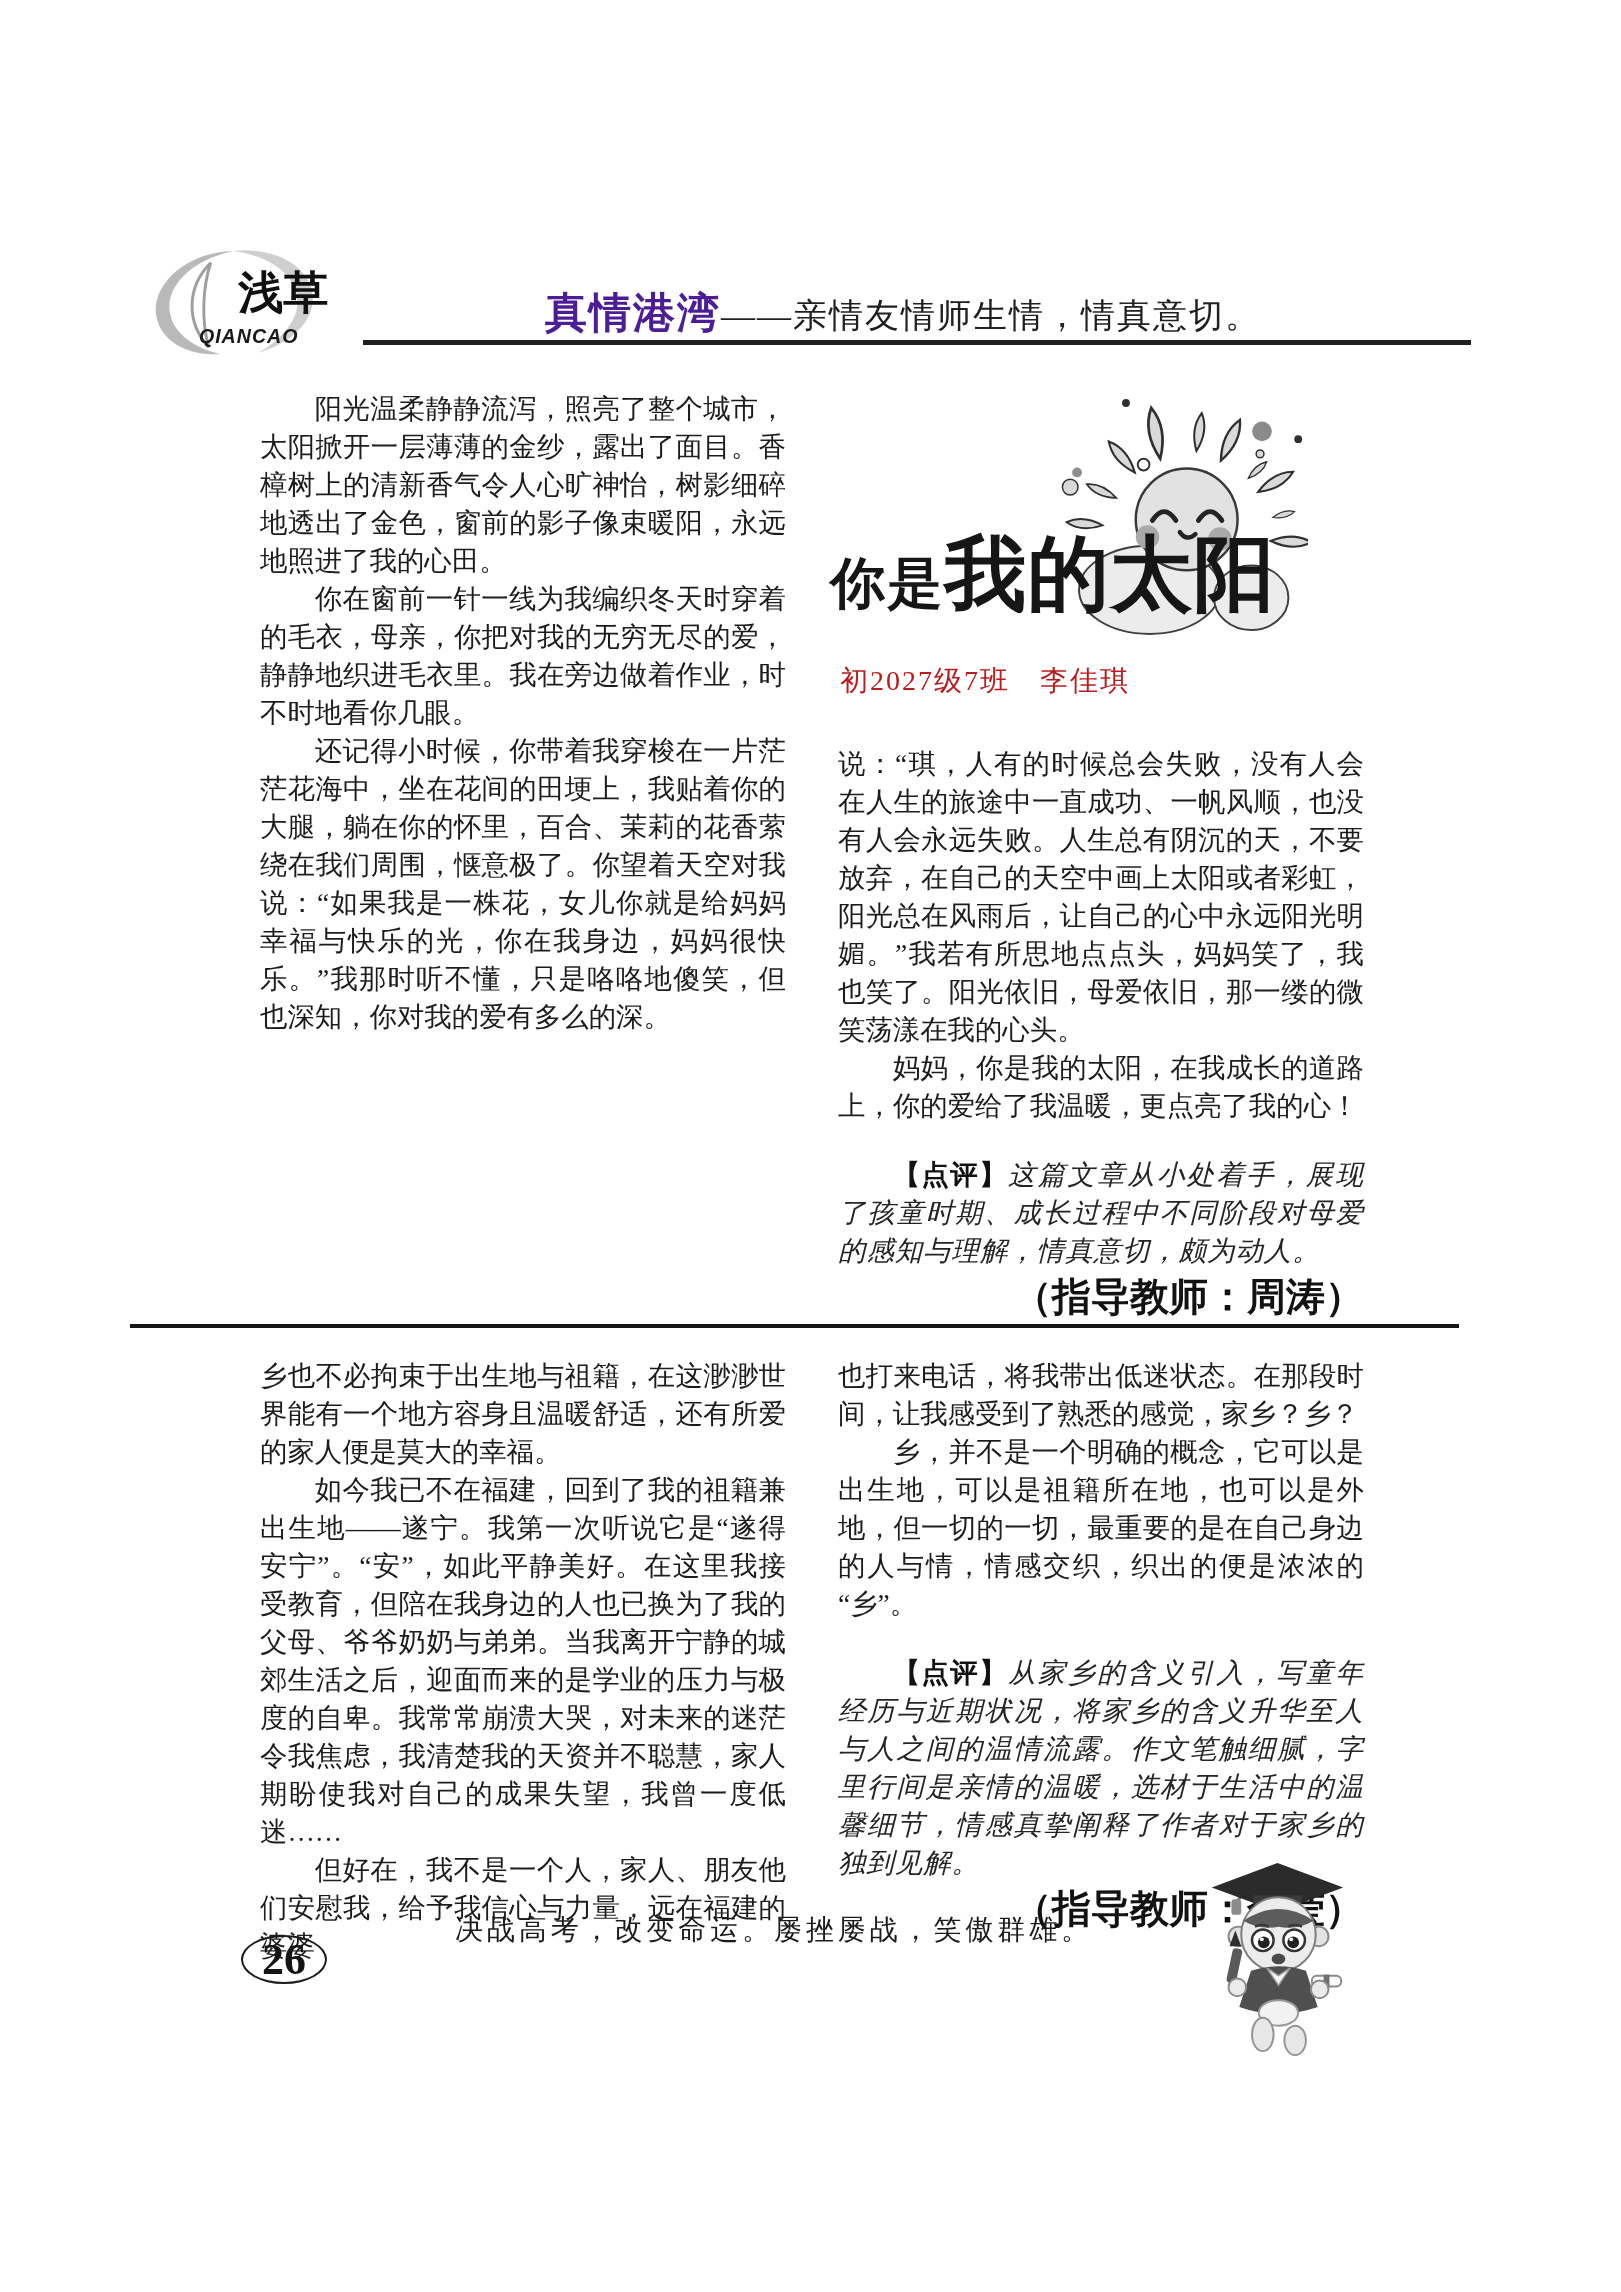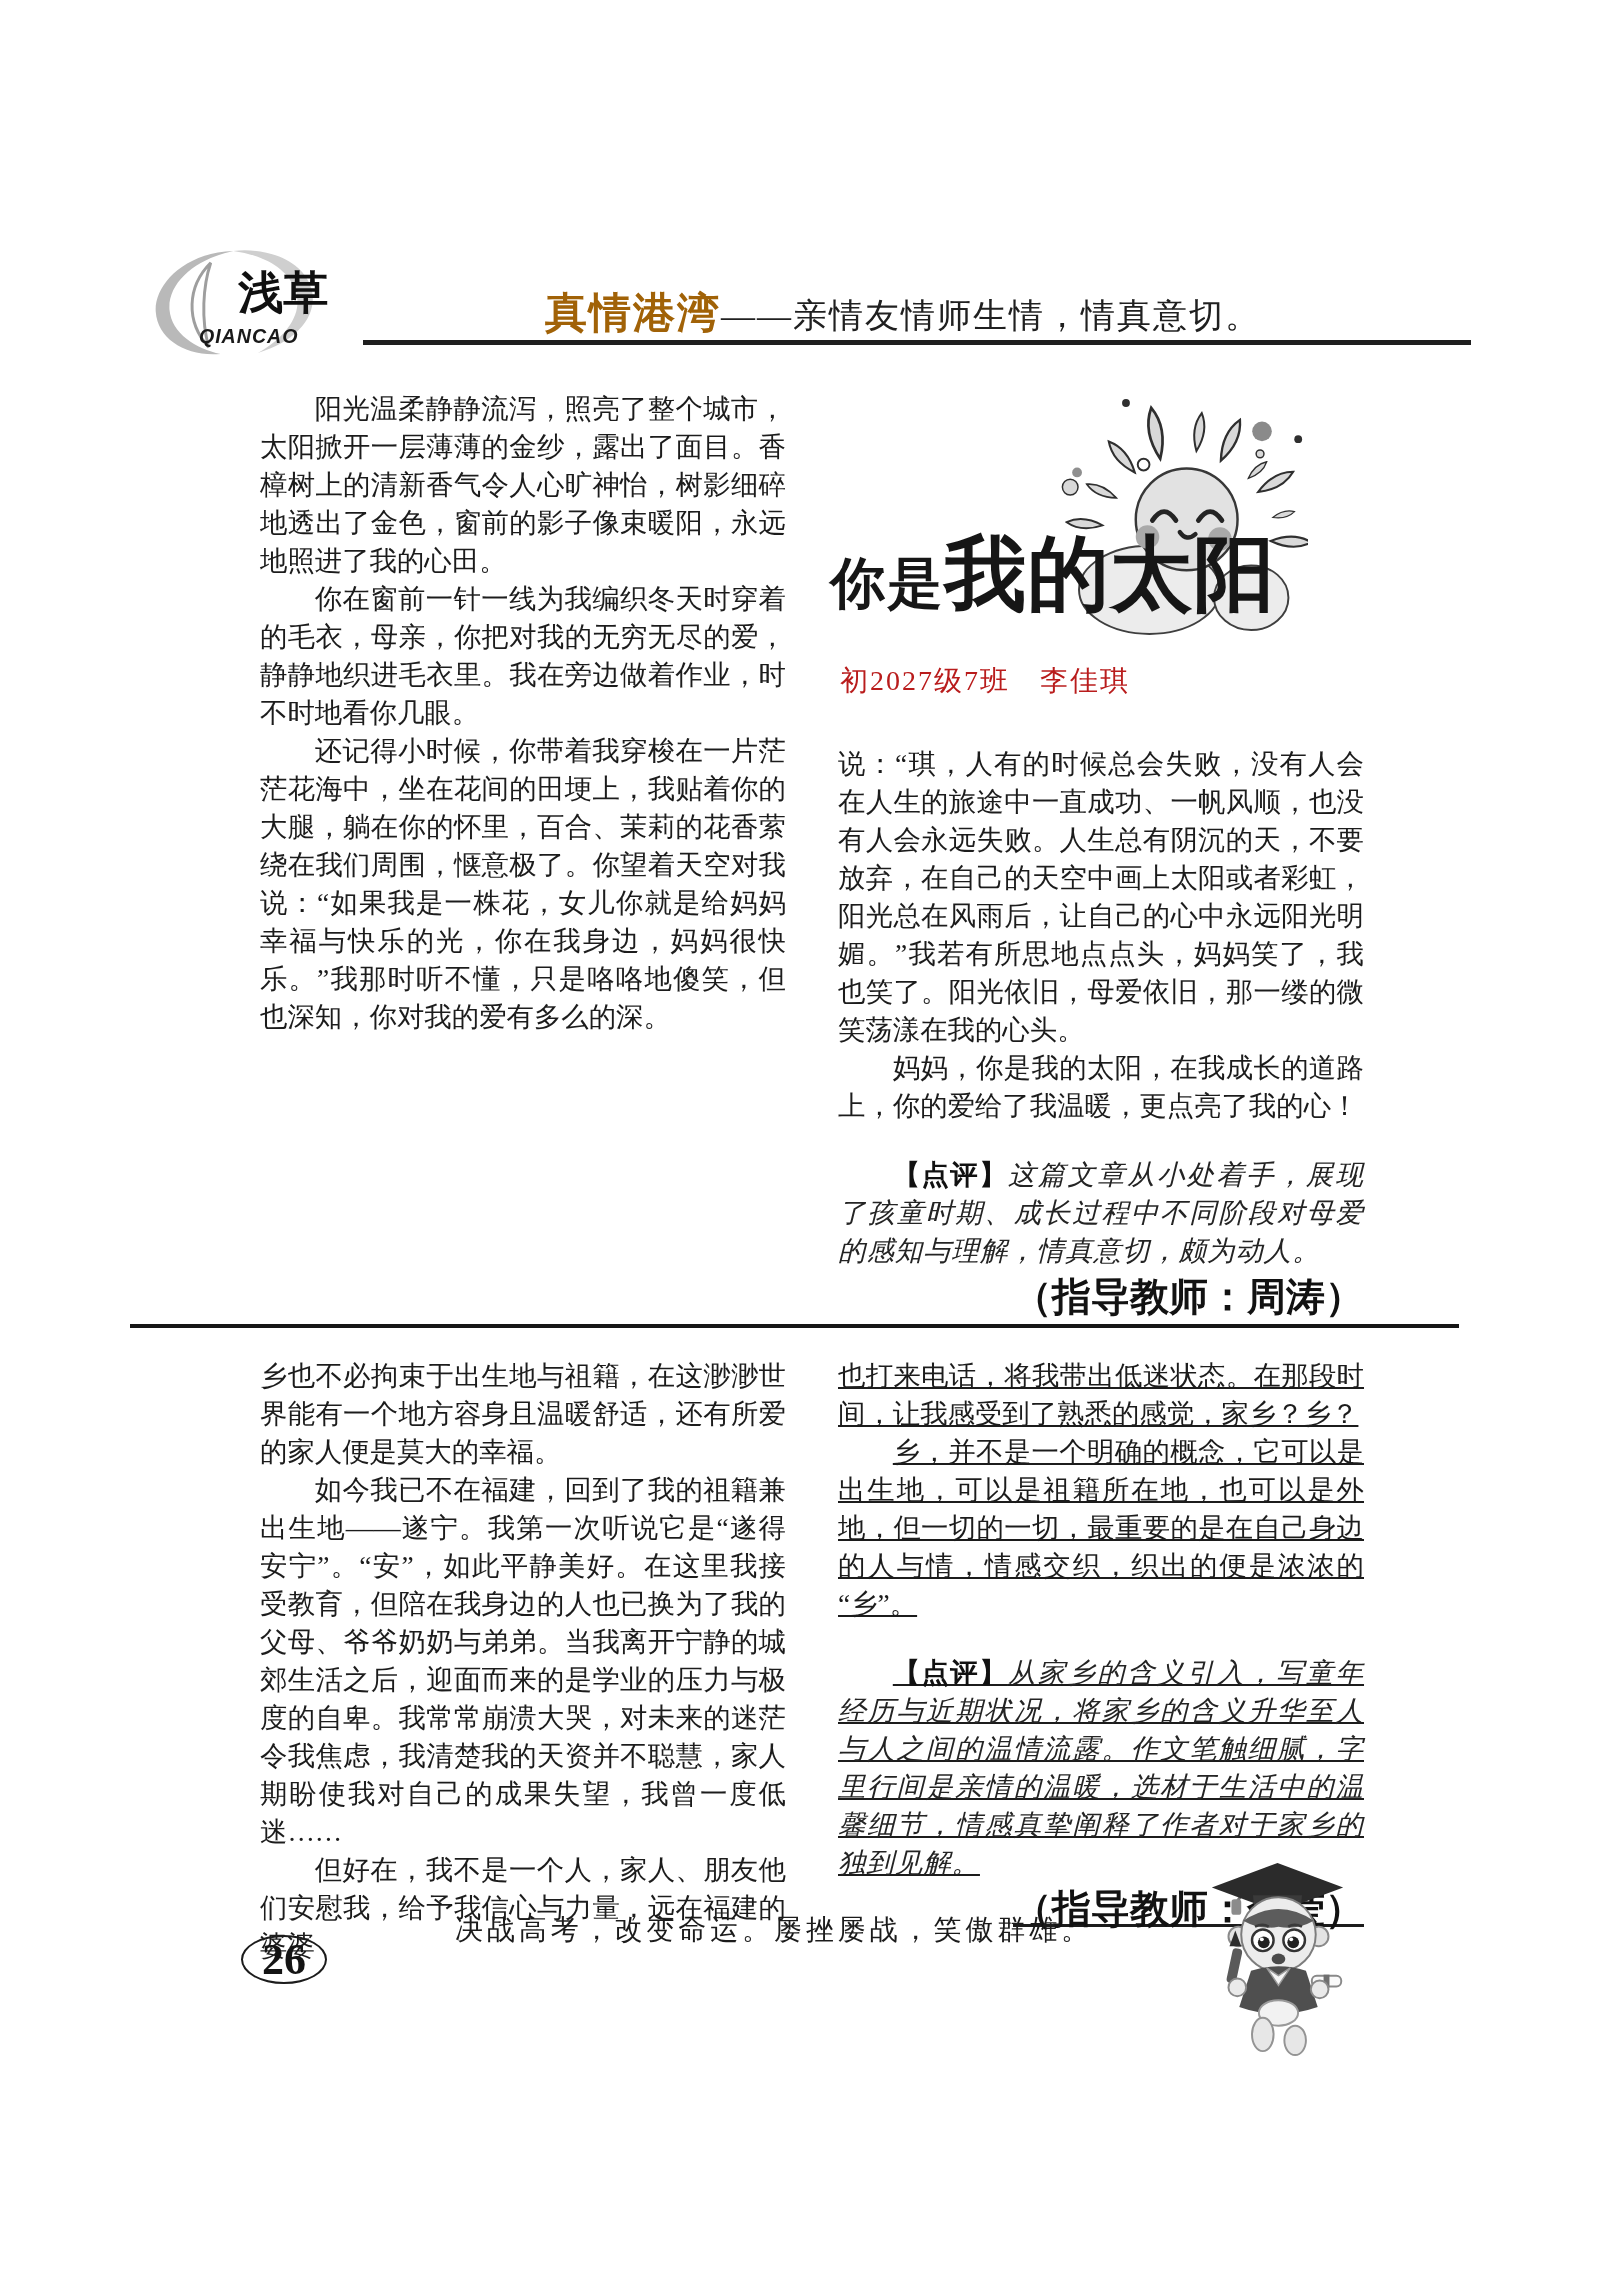--- a/index.html
+++ b/index.html
@@ -3,21 +3,21 @@
 <meta charset="utf-8">
 <style>
   html,body{margin:0;padding:0;background:#ffffff;}
   .page{
     position:relative;width:1621px;height:2293px;background:#fff;overflow:hidden;
     font-family:"Liberation Serif","DejaVu Serif",serif;color:#1d1d1d;border-radius:28px;
   }
   
   .logo{position:absolute;left:142px;top:243px;width:216px;height:120px;}
   .section-head{position:absolute;left:545px;top:285px;display:flex;align-items:baseline;white-space:nowrap;}
-  .section-title{font-family:"Liberation Sans","DejaVu Sans",sans-serif;font-weight:900;font-size:42px;letter-spacing:2px;color:#a16207;}
+  .section-title{font-family:"Liberation Sans","DejaVu Sans",sans-serif;font-weight:900;font-size:42px;letter-spacing:2px;color:#4c1d95;}
   .section-tagline{font-size:34px;letter-spacing:2px;color:#202020;}
   .header-rule{position:absolute;left:363px;top:340px;width:1108px;height:4.9px;background:#1f1f1f;}
   .mid-rule{position:absolute;left:130px;top:1324px;width:1329px;height:3.9px;background:#161616;}
   
   .col{position:absolute;width:526px;font-size:27.4px;line-height:38px;text-align:justify;color:#1c1c1c;}
   .col p{margin:0;}
   .para{text-indent:2em;}
   .para.noindent{text-indent:0;}
   
   .art-head{position:relative;height:355px;}
@@ -114,21 +114,21 @@
   </div>
 
   <div class="mid-rule"></div>
 
   <div class="col" style="left:260px;top:1357px;">
       <p class="para noindent">乡也不必拘束于出生地与祖籍，在这渺渺世界能有一个地方容身且温暖舒适，还有所爱的家人便是莫大的幸福。</p>
       <p class="para">如今我已不在福建，回到了我的祖籍兼出生地——遂宁。我第一次听说它是“遂得安宁”。“安”，如此平静美好。在这里我接受教育，但陪在我身边的人也已换为了我的父母、爷爷奶奶与弟弟。当我离开宁静的城郊生活之后，迎面而来的是学业的压力与极度的自卑。我常常崩溃大哭，对未来的迷茫令我焦虑，我清楚我的天资并不聪慧，家人期盼使我对自己的成果失望，我曾一度低迷……</p>
       <p class="para">但好在，我不是一个人，家人、朋友他们安慰我，给予我信心与力量，远在福建的婆婆</p>
     </div>
 
-  <div class="col" style="left:838px;top:1357px;text-decoration:underline;">
+  <div class="col" style="left:838px;top:1357px;">
     <div>
         <p class="para noindent">也打来电话，将我带出低迷状态。在那段时间，让我感受到了熟悉的感觉，家乡？乡？</p>
         <p class="para">乡，并不是一个明确的概念，它可以是出生地，可以是祖籍所在地，也可以是外地，但一切的一切，最重要的是在自己身边的人与情，情感交织，织出的便是浓浓的“乡”。</p>
       </div>
     <p class="comment">
       <span class="comment-label">【点评】</span><span class="comment-text">从家乡的含义引入，写童年经历与近期状况，将家乡的含义升华至人与人之间的温情流露。作文笔触细腻，字里行间是亲情的温暖，选材于生活中的温馨细节，情感真挚阐释了作者对于家乡的独到见解。</span>
     </p>
     <p class="teacher">（指导教师：余莹）</p>
   </div>
 

